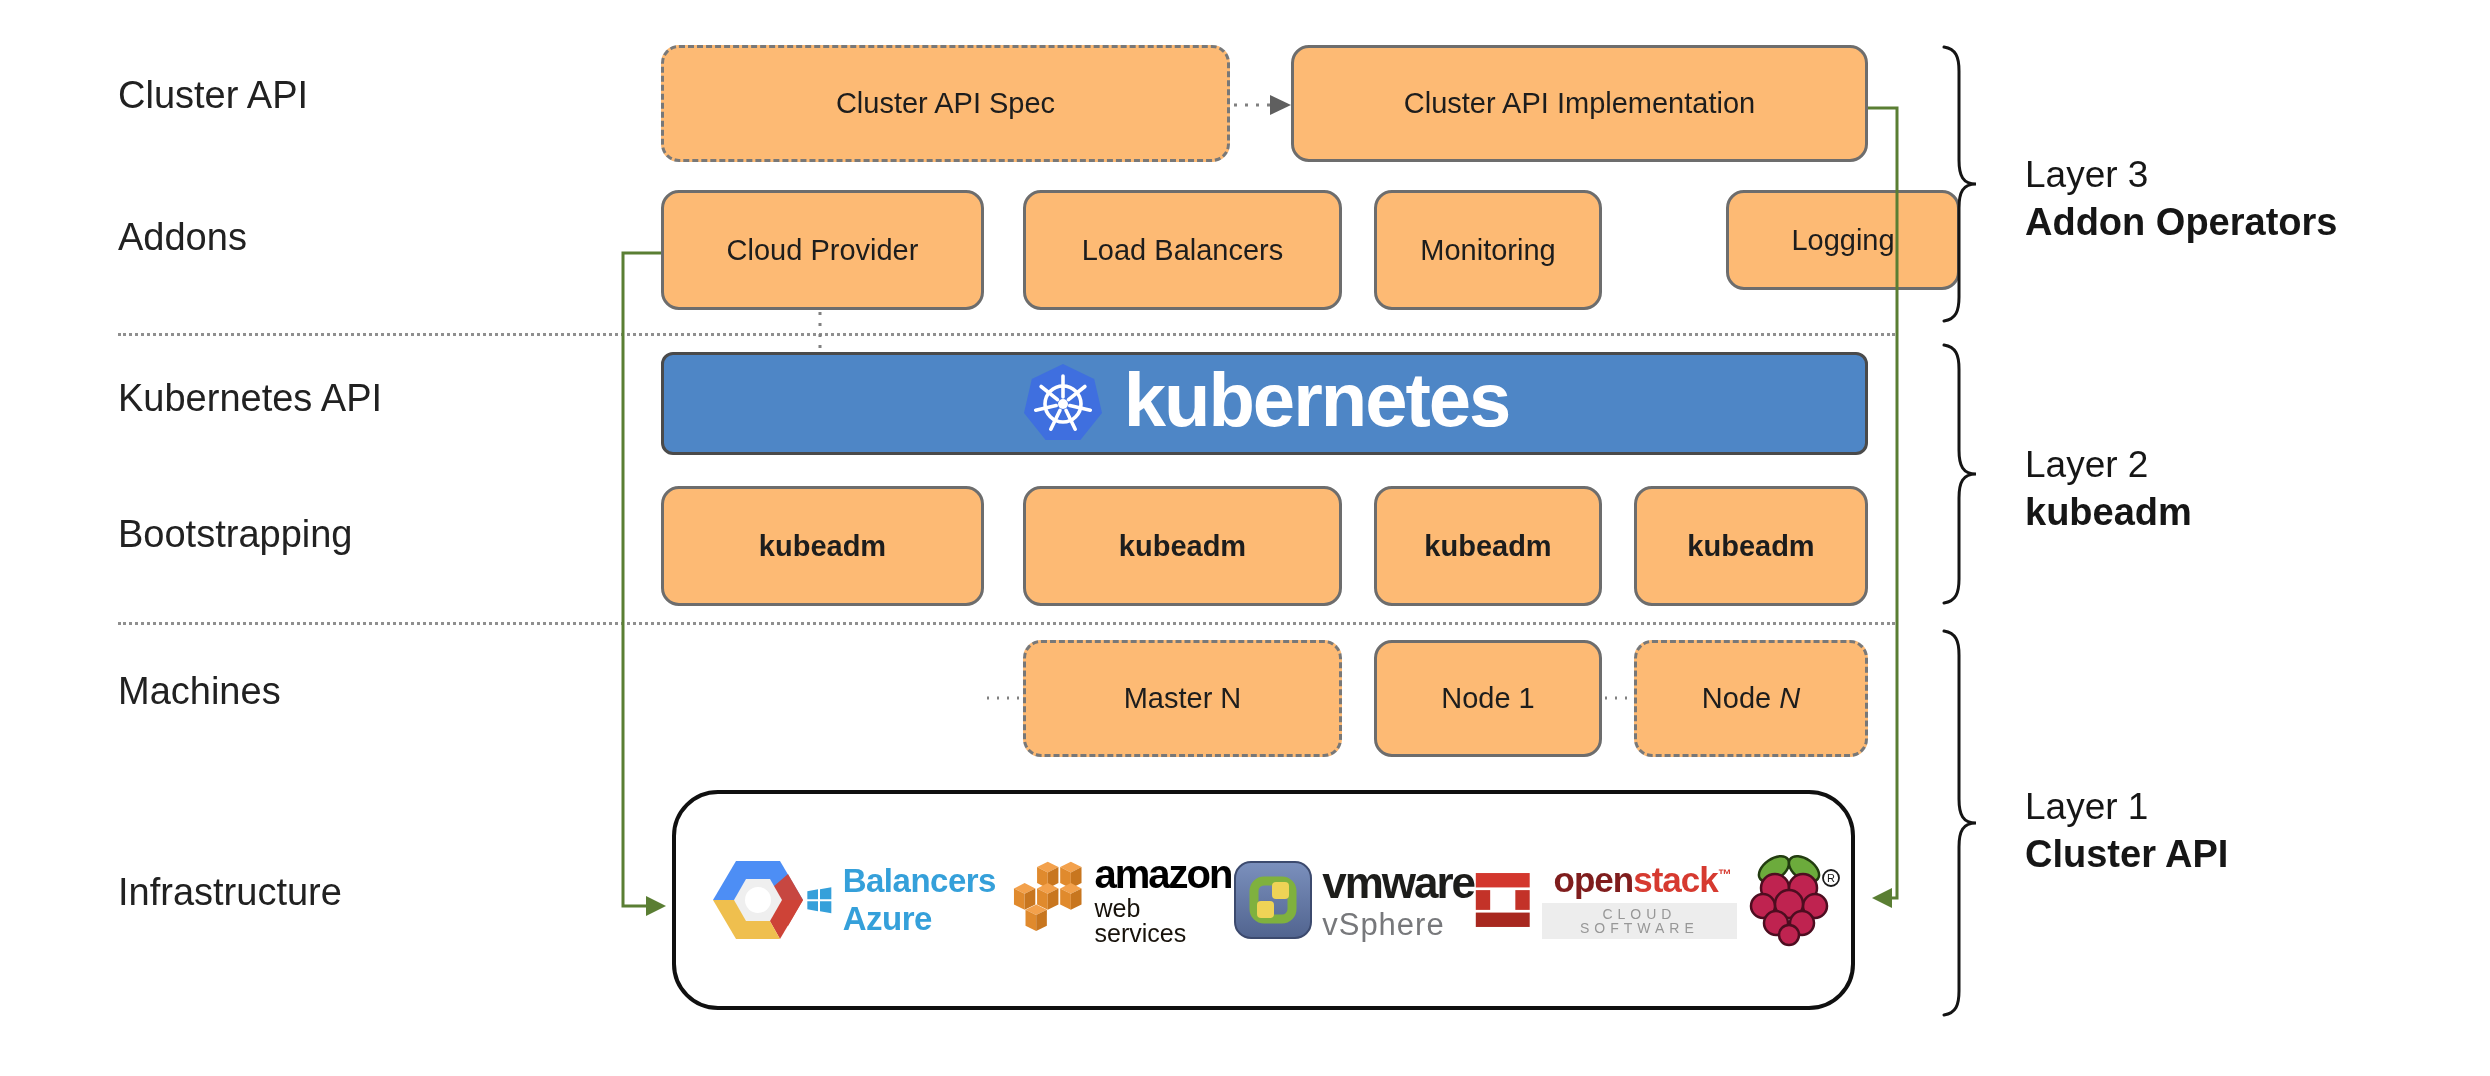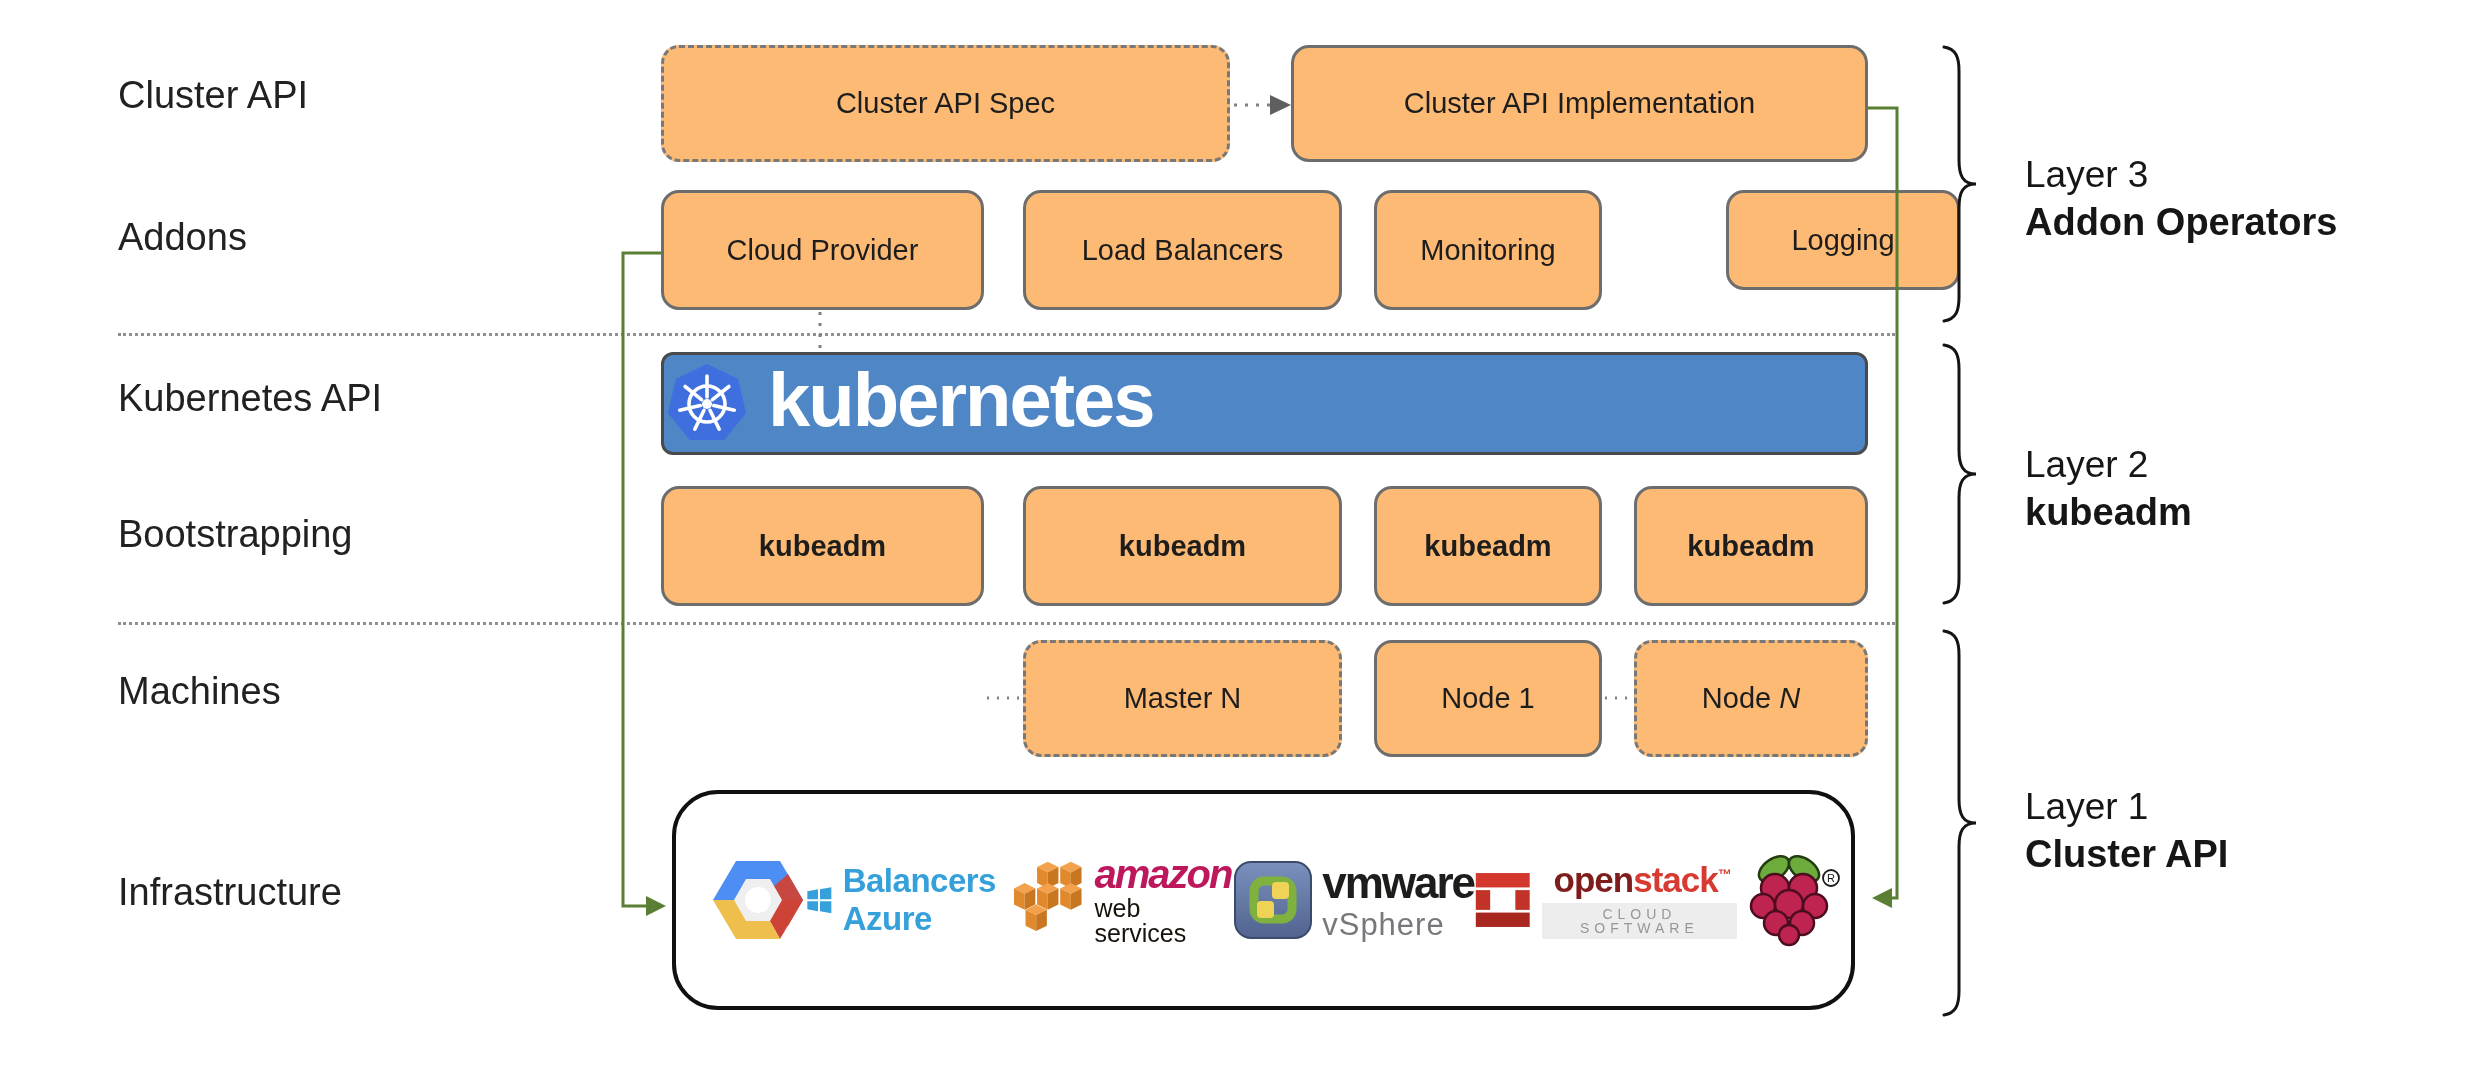--- a/index.html
+++ b/index.html
@@ -12,33 +12,33 @@
        border:3px solid #6d6d6d;border-radius:18px;
        display:flex;align-items:center;justify-content:center;
        font-size:29px;color:#1d1d1d;text-align:center;}
   .box.dashed{border-style:dashed;border-color:#787878;}
   .box.bold{font-weight:bold;}
 
   .sep{position:absolute;left:118px;width:1777px;height:0;border-top:3px dotted #8f8f8f;}
 
   .banner{position:absolute;left:661px;top:352px;width:1207px;height:103px;box-sizing:border-box;
           background:#4e86c6;border:3px solid #4a4a4a;border-radius:12px;
-          display:flex;align-items:center;gap:18px;}
+          display:flex;align-items:center;justify-content:center;gap:18px;}
   .banner-text{color:#ffffff;font-size:76px;font-weight:bold;letter-spacing:-2px;line-height:1;
                padding-bottom:8px;}
 
   .infra{position:absolute;left:672px;top:790px;width:1183px;height:220px;box-sizing:border-box;
          background:#fff;border:4px solid #101010;border-radius:46px;
          display:flex;align-items:center;justify-content:space-evenly;padding:0 34px;}
   .logo{display:flex;align-items:center;gap:10px;}
 
   .azure-text{color:#35a0da;font-size:33px;font-weight:600;letter-spacing:-0.5px;}
 
   .aws-text{display:flex;flex-direction:column;line-height:1;margin-left:-4px;}
-  .aws-amazon{font-size:40px;font-weight:900;color:#be185d;letter-spacing:-2px;font-style:italic;}
+  .aws-amazon{font-size:40px;font-weight:900;color:#000000;letter-spacing:-2px;}
   .aws-sub{font-size:25px;color:#18120b;margin-top:2px;letter-spacing:0px;}
 
   .vm-text{display:flex;flex-direction:column;line-height:1;}
   .vm-word{font-size:44px;font-weight:900;color:#1d1d1b;letter-spacing:-2px;}
   .vm-sub{font-size:31px;color:#77787b;margin-top:4px;letter-spacing:1px;}
 
   .os-text{display:flex;flex-direction:column;line-height:1;}
   .os-word{font-size:35px;font-weight:bold;letter-spacing:-1px;}
   .os-open{color:#7f1d1d;margin-left:12px;}
   .os-stack{color:#d63a30;}

